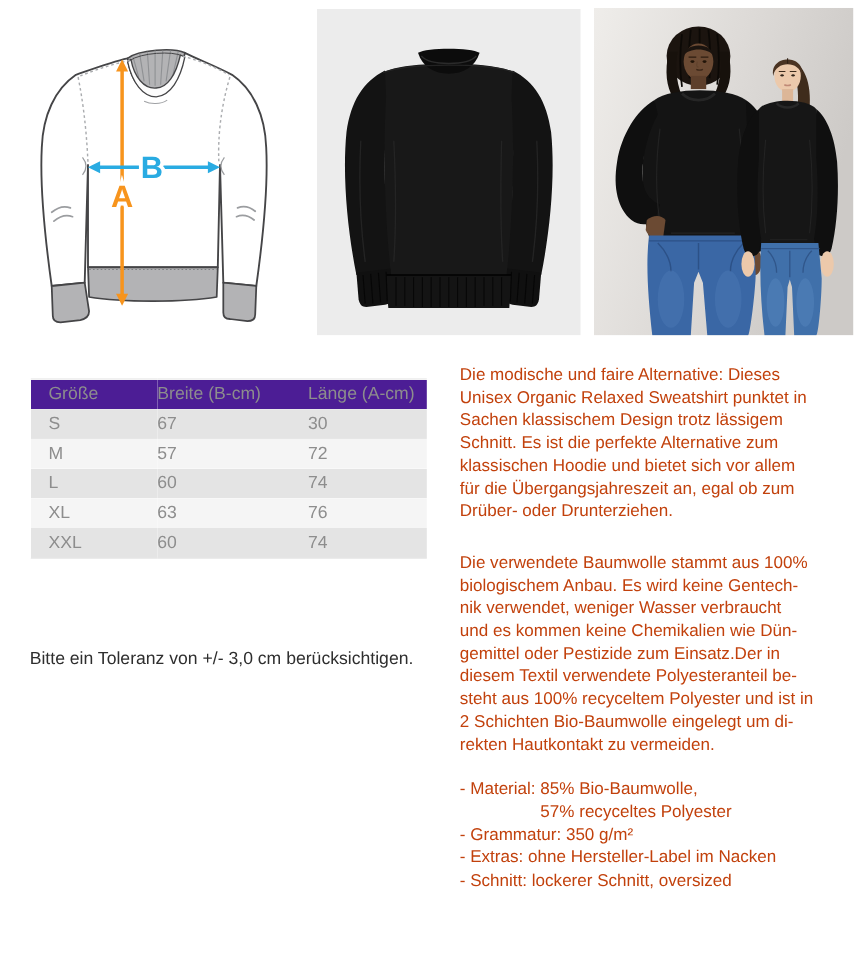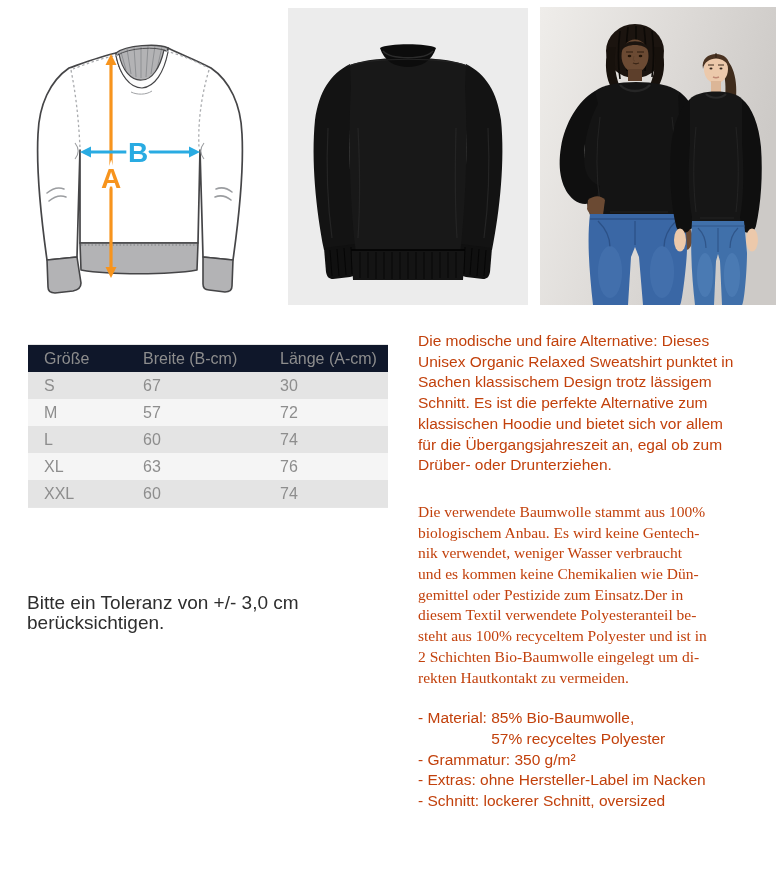--- a/index.html
+++ b/index.html
@@ -21,37 +21,37 @@
     border-top:1px solid #e6e6e6; border-bottom:1px solid #e6e6e6;
   }
   table.size-table col:nth-child(1){ width:115px; }
   table.size-table col:nth-child(2){ width:137px; }
   table.size-table col:nth-child(3){ width:108px; }
   table.size-table th, table.size-table td {
     height:27px; padding:0; text-align:left; font-weight:normal;
     white-space:nowrap; overflow:hidden;
   }
   table.size-table th:first-child, table.size-table td:first-child { padding-left:16px; }
-  table.size-table thead tr { background:#0f172a; }
+  table.size-table thead tr { background:#4c1d95; }
   table.size-table tbody tr:nth-child(odd)  { background:#e4e4e4; }
   table.size-table tbody tr:nth-child(even) { background:#f5f5f5; }
 
   .tolerance-note {
     position:absolute; left:27px; top:574px; width:380px;
-    font-size:19px; line-height:20px; color:#2e2e2e;
+    font-size:16px; line-height:20px; color:#2e2e2e;
   }
 
   
   .description-col {
     position:absolute; left:418px; top:331px; width:352px;
     font-size:15.5px; line-height:20.7px; color:#c2410c;
   }
   .description-col p { margin:0; white-space:pre-line; }
   .description-col p.p1 { margin-bottom:26px; }
-  .description-col p.p2 { margin-bottom:20px;font-family:Liberation Serif, serif; }
+  .description-col p.p2 { margin-bottom:20px; }
   .detail-line { white-space:pre-wrap; }
 </style>
 </head>
 <body>
 
 <div class="page">
 
   <div class="panel" id="diagram-panel">
     <svg width="240" height="292" viewBox="0 0 240 292">
 

